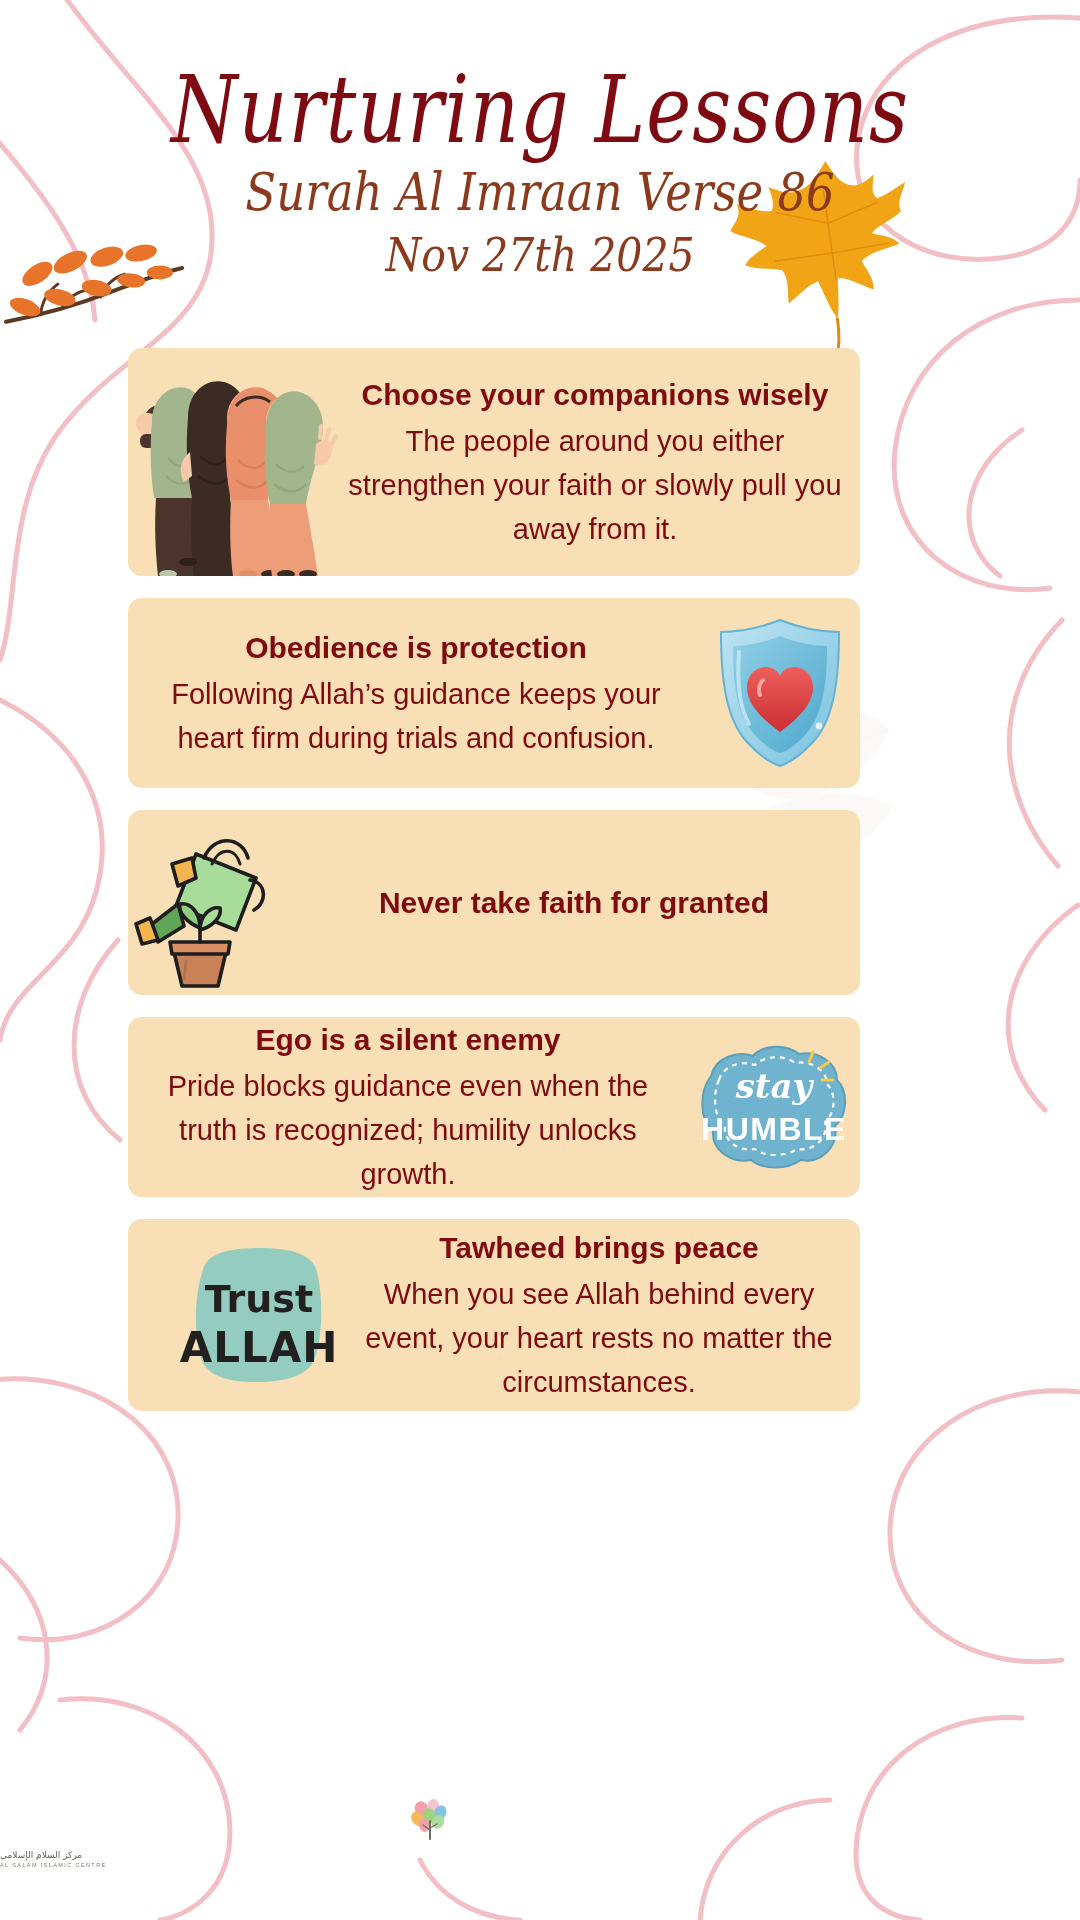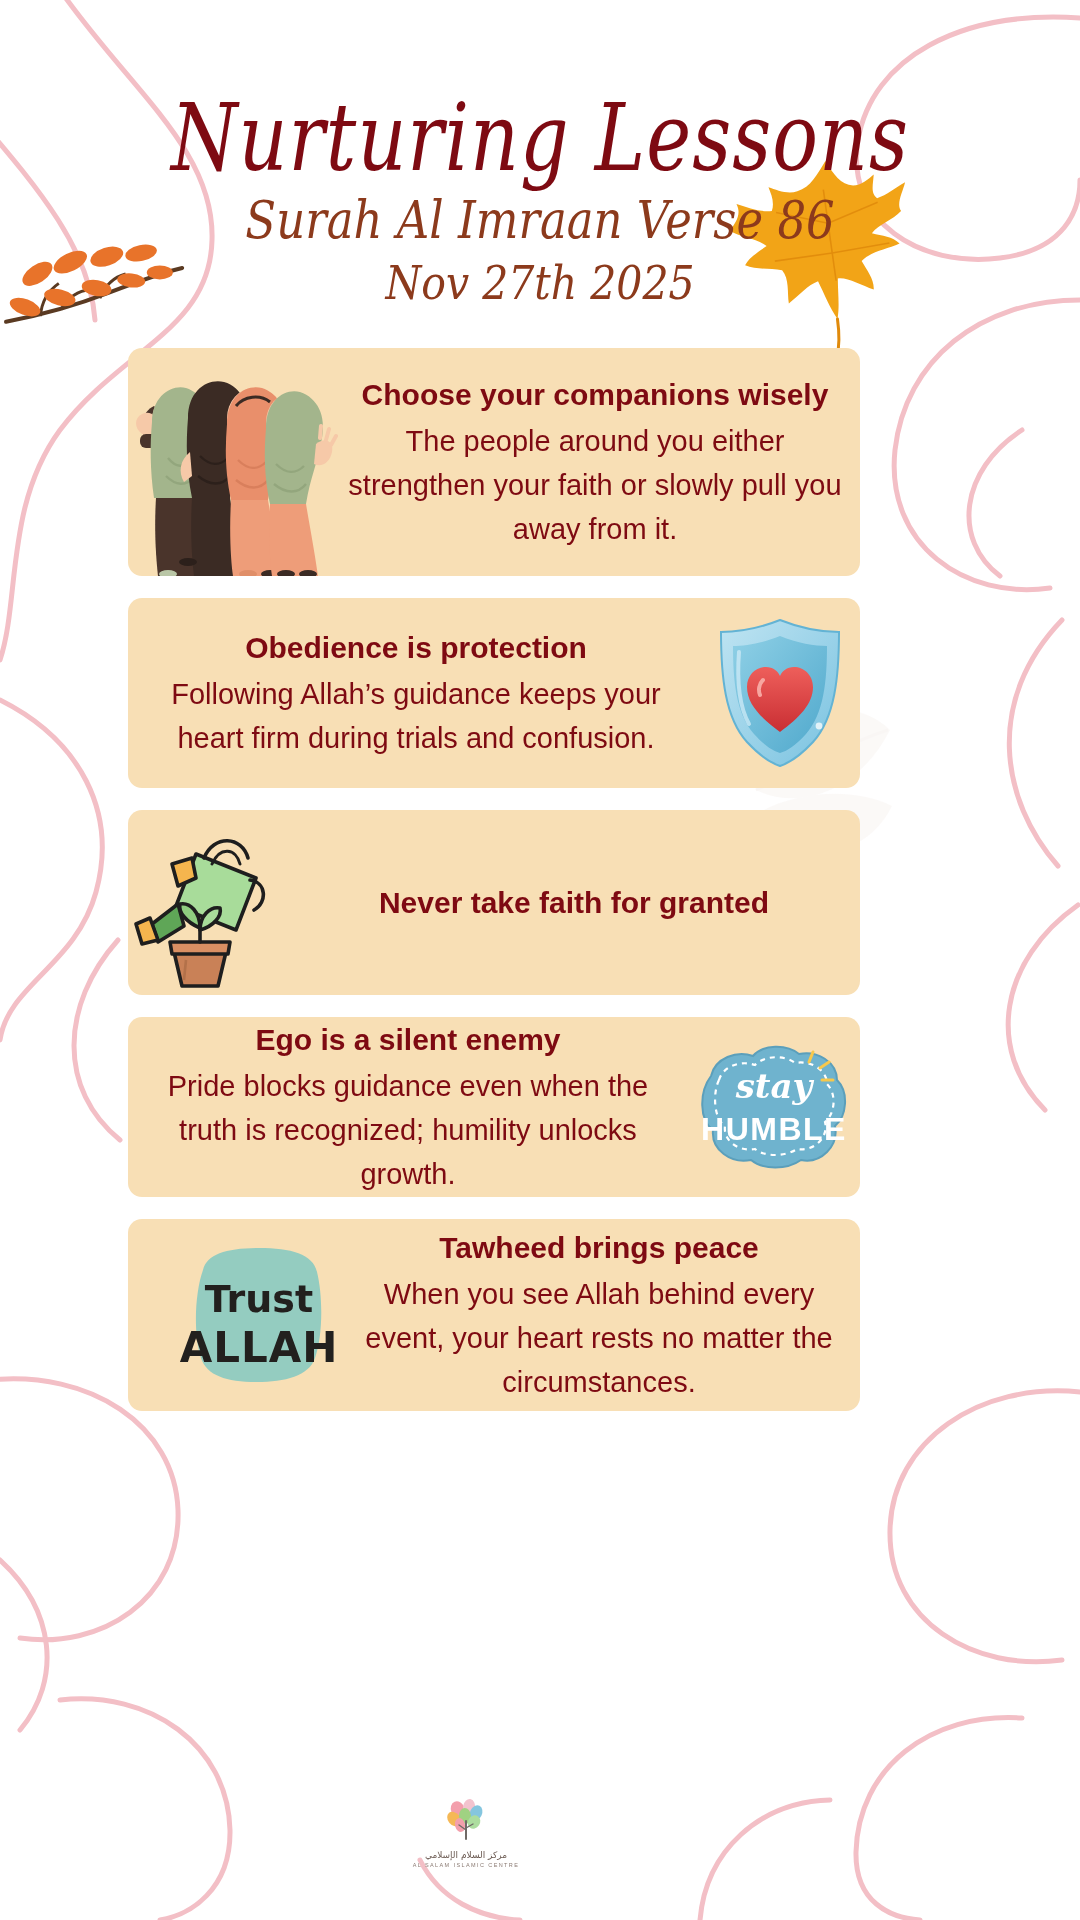--- a/index.html
+++ b/index.html
@@ -22,21 +22,21 @@
     pointer-events: none;
   }
   .bg-layer svg { display: block; }
 
   
   .header {
     position: absolute;
     top: 0;
     left: 0;
     width: 1080px;
-    padding-top: 92px;
+    padding-top: 64px;
     text-align: center;
     z-index: 5;
   }
   .title {
     font-family: "DejaVu Serif", serif;
     font-style: italic;
     font-weight: 400;
     font-size: 76px;
     line-height: 1.0;
     color: #7E0A12;
@@ -137,23 +137,22 @@
   .card-5 { height: 192px; }
   .card-5 .card-art { width: 180px; height: 192px; padding-left: 40px; }
   .card-5 .card-text { padding-right: 20px; }
 
   
   .footer {
     position: absolute;
     left: 0;
     bottom: 52px;
     width: 860px;
-    text-align: center;
+    text-align: left;
     z-index: 5;
-    padding-left: 36px;
   }
   .footer-logo { display: block; margin: 0 auto; }
   .footer-ar {
     font-family: "DejaVu Sans", sans-serif;
     font-size: 9px;
     color: #6b5a52;
     margin: 3px 0 0 0;
     letter-spacing: 0.5px;
   }
   .footer-en {

